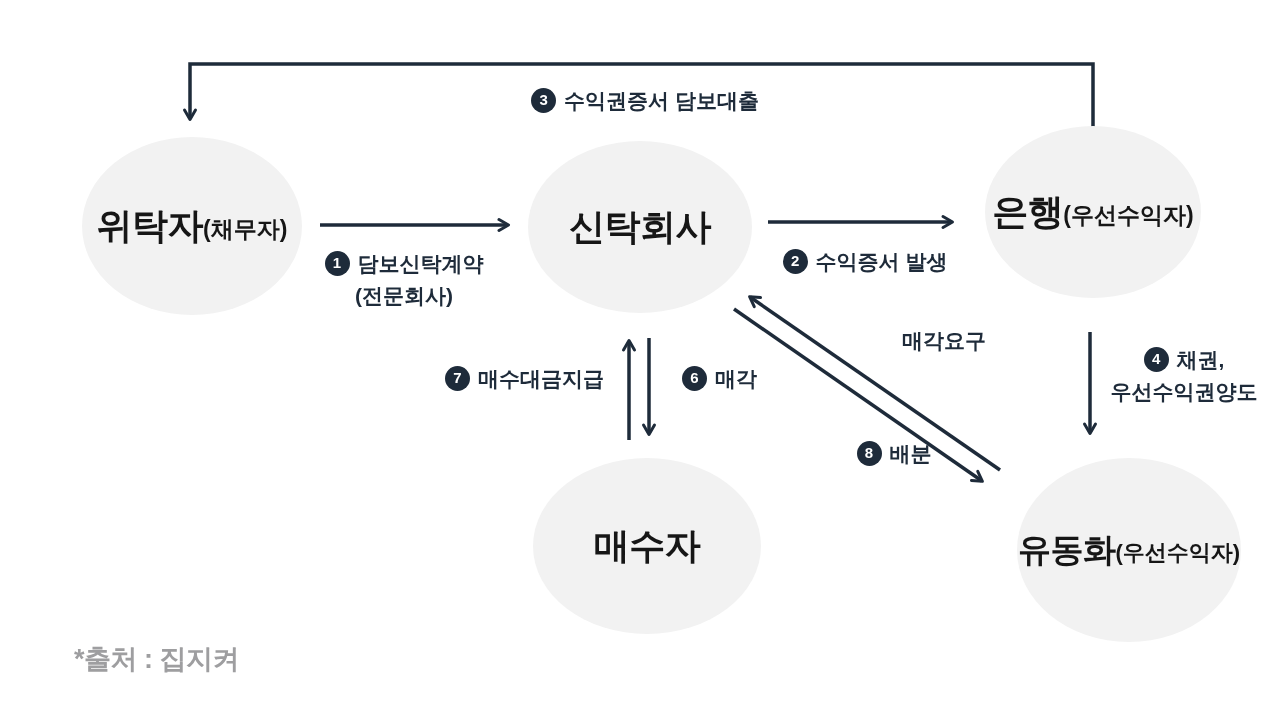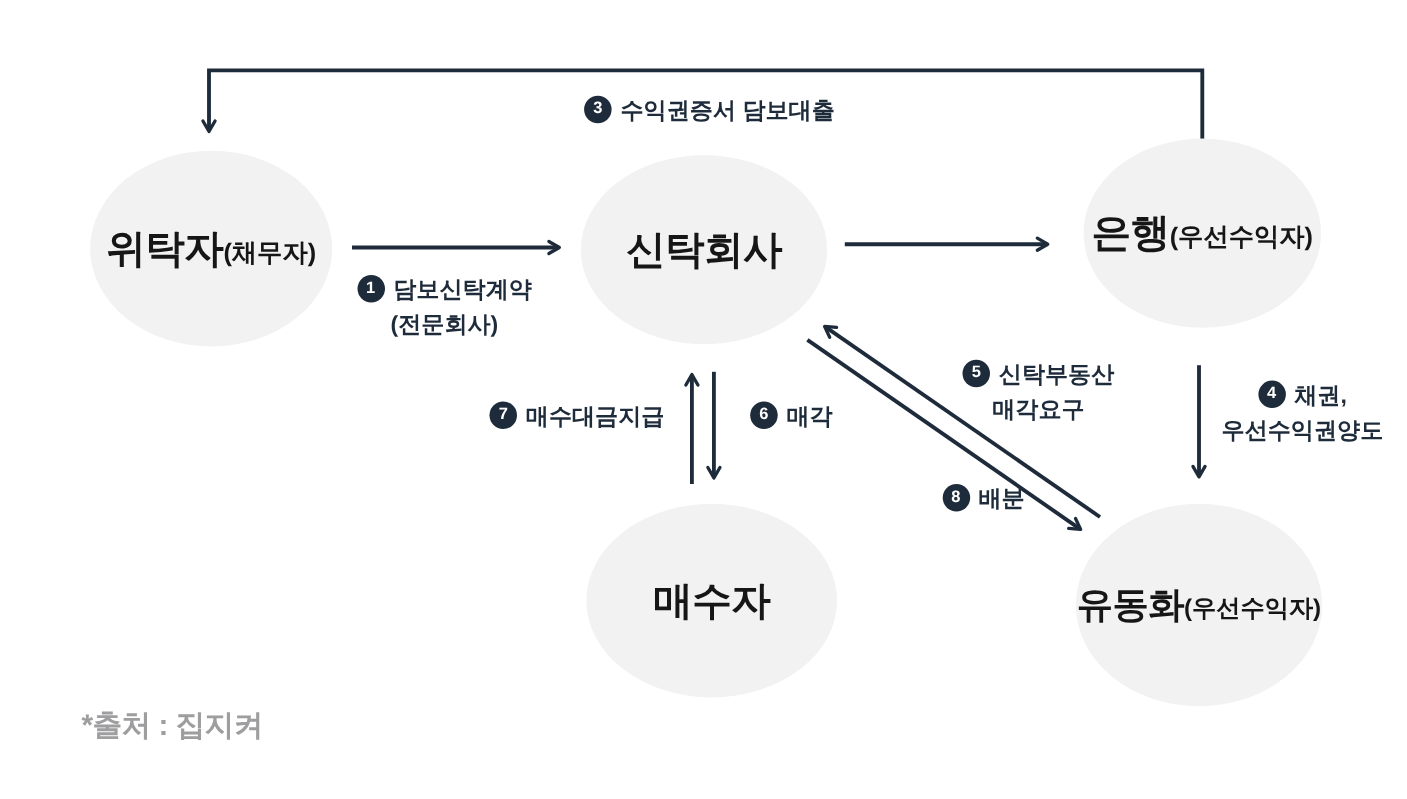--- a/index.html
+++ b/index.html
@@ -62,42 +62,44 @@
 
   <div class="node" style="left:985px;top:126px;width:216px;height:172px;">
     <div class="title">은행</div>
     <div class="subtitle">(우선수익자)</div>
   </div>
 
   <div class="node" style="left:533px;top:458px;width:228px;height:176px;">
     <div class="title">매수자</div>
   </div>
 
-  <div class="node" style="left:978px;top:458px;width:224px;height:184px;">
+  <div class="node" style="left:1017px;top:458px;width:224px;height:184px;">
     <div class="title" style="font-size:33px;">유동화</div>
     <div class="subtitle" style="font-size:22px;">(우선수익자)</div>
   </div>
 
   <div class="flow-label" style="left:305px;top:248px;width:198px;">
     <div><span class="badge">1</span><span>담보신탁계약</span></div>
     <div>(전문회사)</div>
   </div>
 
+  <div class="flow-label" style="left:765px;top:246px;width:200px;">
+    <div><span class="badge">2</span><span>수익증서 발생</span></div>
+  </div>
 
   <div class="flow-label" style="left:505px;top:85px;width:280px;">
     <div><span class="badge">3</span><span>수익권증서 담보대출</span></div>
   </div>
 
   <div class="flow-label" style="left:1098px;top:344px;width:172px;">
     <div><span class="badge">4</span><span>채권,</span></div>
     <div>우선수익권양도</div>
   </div>
 
   <div class="flow-label" style="left:855px;top:325px;width:178px;">
-    <div><span class="badge">5</span><span>신탁부동산</span></div>
     <div>매각요구</div>
   </div>
 
   <div class="flow-label" style="left:662px;top:363px;width:115px;">
     <div><span class="badge">6</span><span>매각</span></div>
   </div>
 
   <div class="flow-label" style="left:432px;top:363px;width:185px;">
     <div><span class="badge">7</span><span>매수대금지급</span></div>
   </div>

